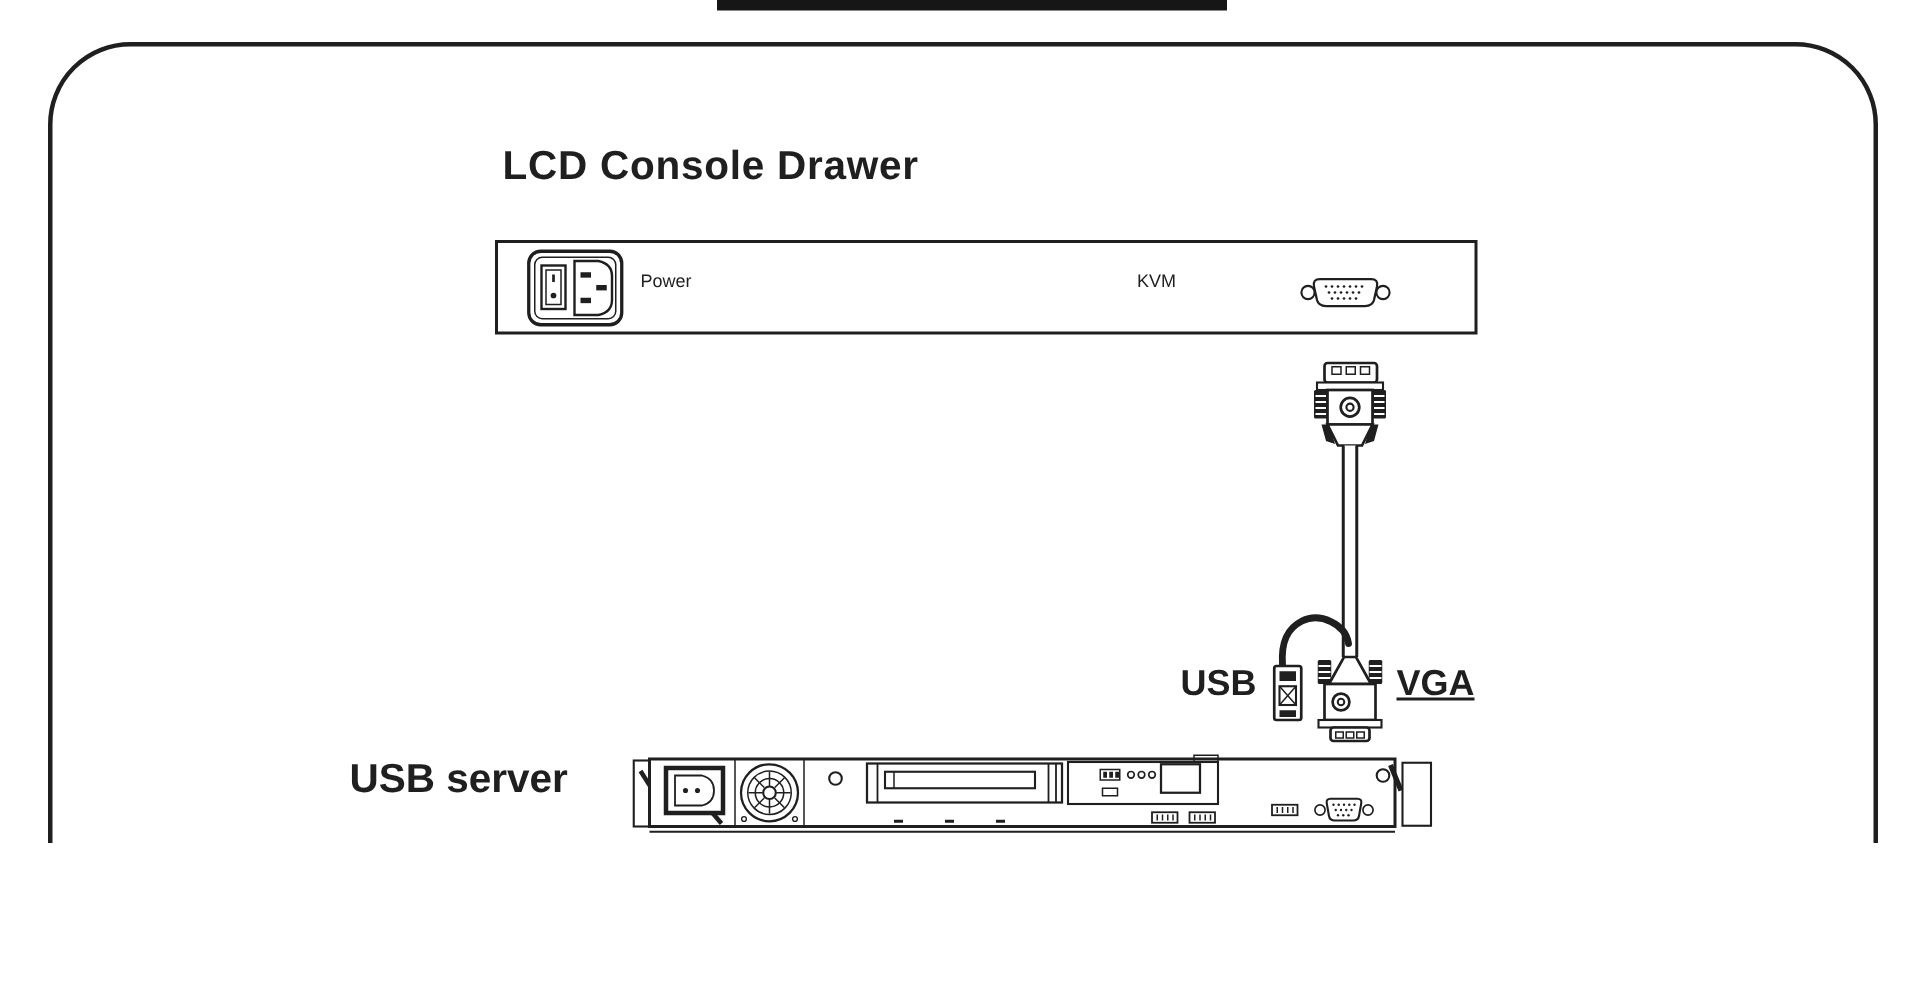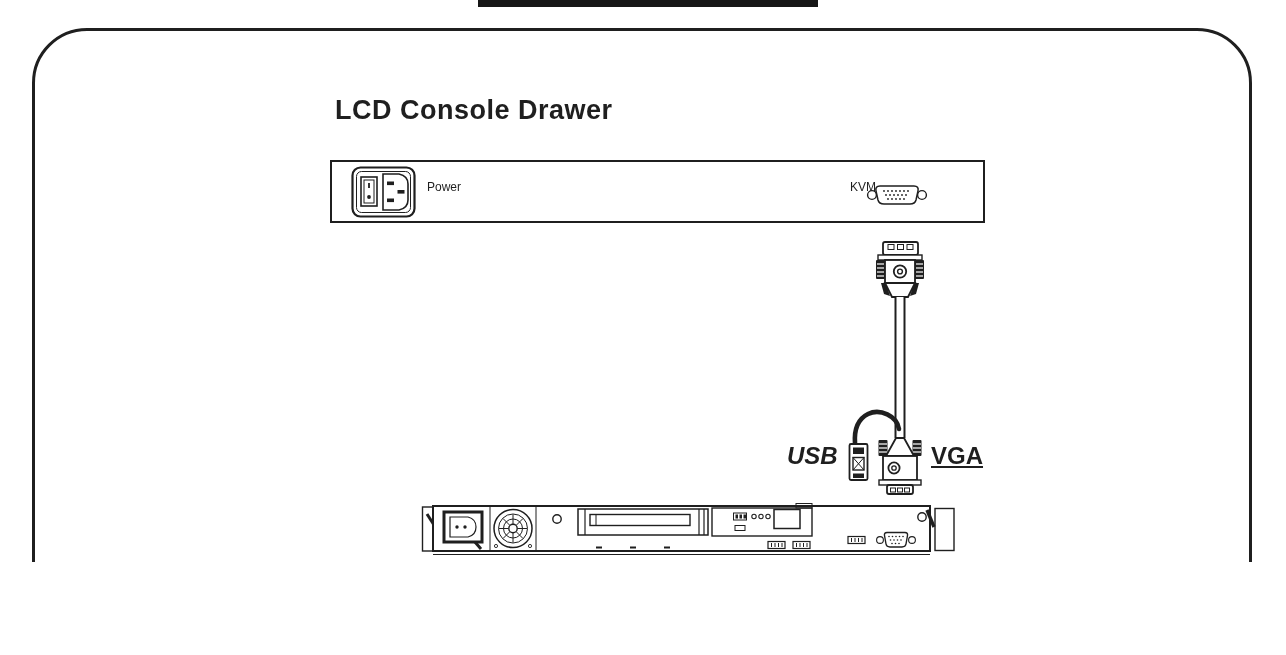--- a/index.html
+++ b/index.html
@@ -48,21 +48,21 @@
       <circle cx="18" cy="31" r="1.9" fill="currentColor"></circle>
       <path d="M32,8 L48,8 Q57,10 57,18 L57,34 Q57,42 48,44 L32,44 Z" fill="none" stroke="currentColor" stroke-width="1.6"></path>
       <rect x="36" y="15.5" width="7" height="3.6" fill="currentColor"></rect>
       <rect x="36" y="32.5" width="7" height="3.6" fill="currentColor"></rect>
       <rect x="46.5" y="24" width="7" height="3.6" fill="currentColor"></rect>
     </svg>
   </div>
 
   <div class="label-md" style="left:427px; top:181px;">Power</div>
 
-  <div class="label-md" style="left:850px; top:181px;text-align:right;">KVM</div>
+  <div class="label-md" style="left:758px; top:181px;text-align:right;">KVM</div>
 
   <div class="abs" style="left:866px; top:182px;">
     <svg width="62" height="26" viewBox="0 0 62 26">
       <circle cx="6" cy="13" r="4.4" fill="none" stroke="currentColor" stroke-width="1.4"></circle>
       <circle cx="56" cy="13" r="4.4" fill="none" stroke="currentColor" stroke-width="1.4"></circle>
       <path d="M14,4 L48,4 Q53,4 52,9 L50,18 Q49,22 44,22 L18,22 Q13,22 12,18 L10,9 Q9,4 14,4 Z" fill="none" stroke="currentColor" stroke-width="1.5"></path>
       <g fill="currentColor">
         <circle cx="18" cy="9" r="0.9"></circle>
           <circle cx="22" cy="9" r="0.9"></circle>
           <circle cx="26" cy="9" r="0.9"></circle>
@@ -152,23 +152,24 @@
         <circle cx="116" cy="236" r="2.2" fill="none" stroke="currentColor" stroke-width="1.3"></circle>
         <rect x="101" y="248" width="42" height="5" fill="#fff" stroke="currentColor" stroke-width="1.4"></rect>
         <rect x="109" y="253" width="26" height="9" rx="2" fill="#fff" stroke="currentColor" stroke-width="1.8"></rect>
         <rect x="112.5" y="256" width="5" height="4" fill="none" stroke="currentColor" stroke-width="1"></rect>
         <rect x="119.5" y="256" width="5" height="4" fill="none" stroke="currentColor" stroke-width="1"></rect>
         <rect x="126.5" y="256" width="5" height="4" fill="none" stroke="currentColor" stroke-width="1"></rect>
       </g>
     </svg>
   </div>
 
-  <div class="label-bold" style="left:787px; top:444px;font-style:italic;">USB</div>
+  <div class="label-bold" style="left:787px; top:444px;">USB</div>
   <div class="label-bold" style="left:931px; top:444px;text-decoration:underline;">VGA</div>
 
+  <div class="label-xl" style="left:233px; top:506px;">USB server</div>
 
   <div class="abs" style="left:418px; top:500px;">
     <svg width="545" height="60" viewBox="0 0 545 60">
 
       <g>
         <rect x="4.5" y="7" width="10.5" height="44" fill="none" stroke="currentColor" stroke-width="1.4"></rect>
         <line x1="9" y1="14" x2="16" y2="25" stroke="currentColor" stroke-width="3"></line>
       </g>
 
       <rect x="15" y="6" width="497" height="45" fill="#fff" stroke="currentColor" stroke-width="2"></rect>

